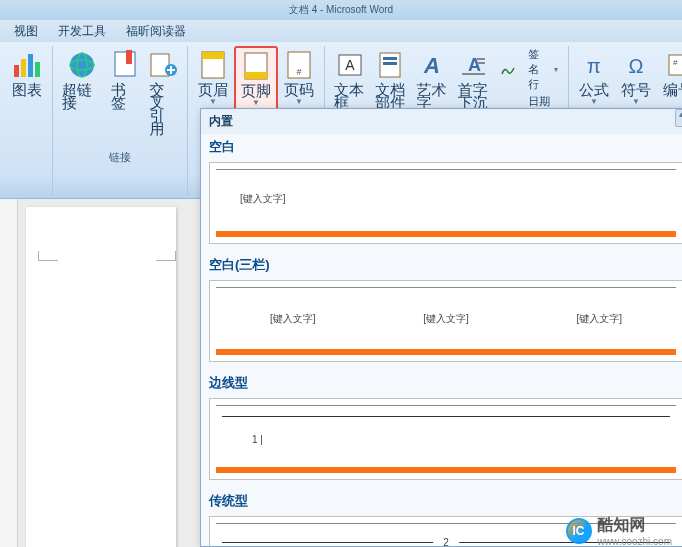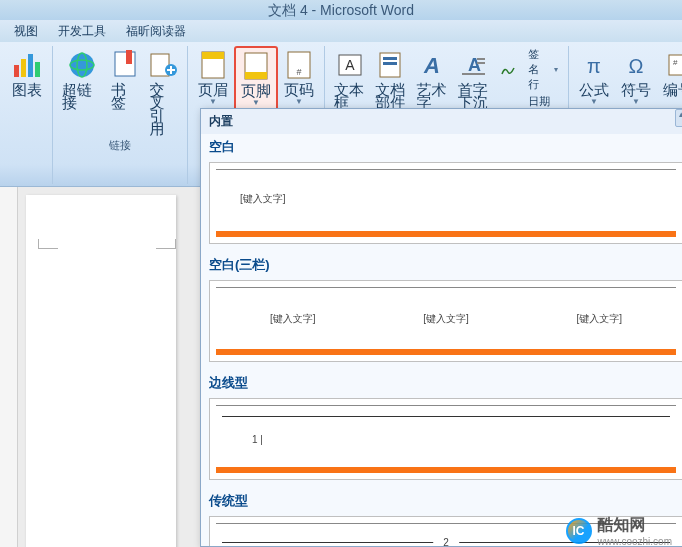--- a/index.html
+++ b/index.html
@@ -11,21 +11,21 @@
       height: 547px;
       overflow: hidden;
       position: relative;
     }
     .title-bar {
       height: 20px;
       background: linear-gradient(to bottom, #c9dff0, #b5d3ec);
       text-align: center;
       line-height: 20px;
       color: #3b5a7a;
-      font-size: 14px;
+      font-size: 10px;
     }
     .menu-bar {
       height: 22px;
       background: linear-gradient(to bottom, #dbe9f7, #c9dff0);
       display: flex;
       align-items: center;
       padding: 0 4px;
       color: #1a3c5e;
       font-size: 12px;
     }
@@ -42,21 +42,21 @@
       flex-direction: column;
       align-items: center;
       border-right: 1px solid #b0cae4;
       padding: 0 4px;
       position: relative;
     }
     .ribbon-group-buttons { display: flex; align-items: flex-start; }
     .ribbon-group-label {
       font-size: 11px;
       color: #3b5a7a;
-      margin-top: 0;
+      margin-top: 12px;
     }
     .ribbon-btn {
       display: flex;
       flex-direction: column;
       align-items: center;
       justify-content: flex-start;
       padding: 2px 4px;
       min-width: 38px;
       cursor: default;
       border: 1px solid transparent;

